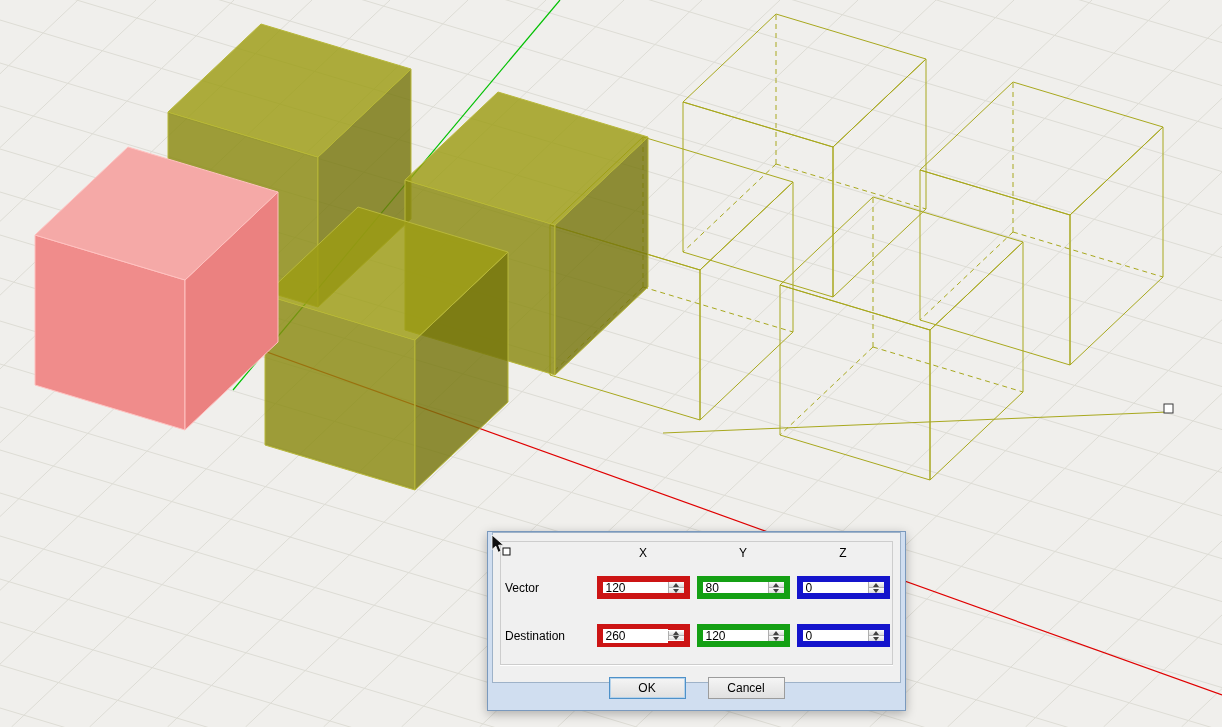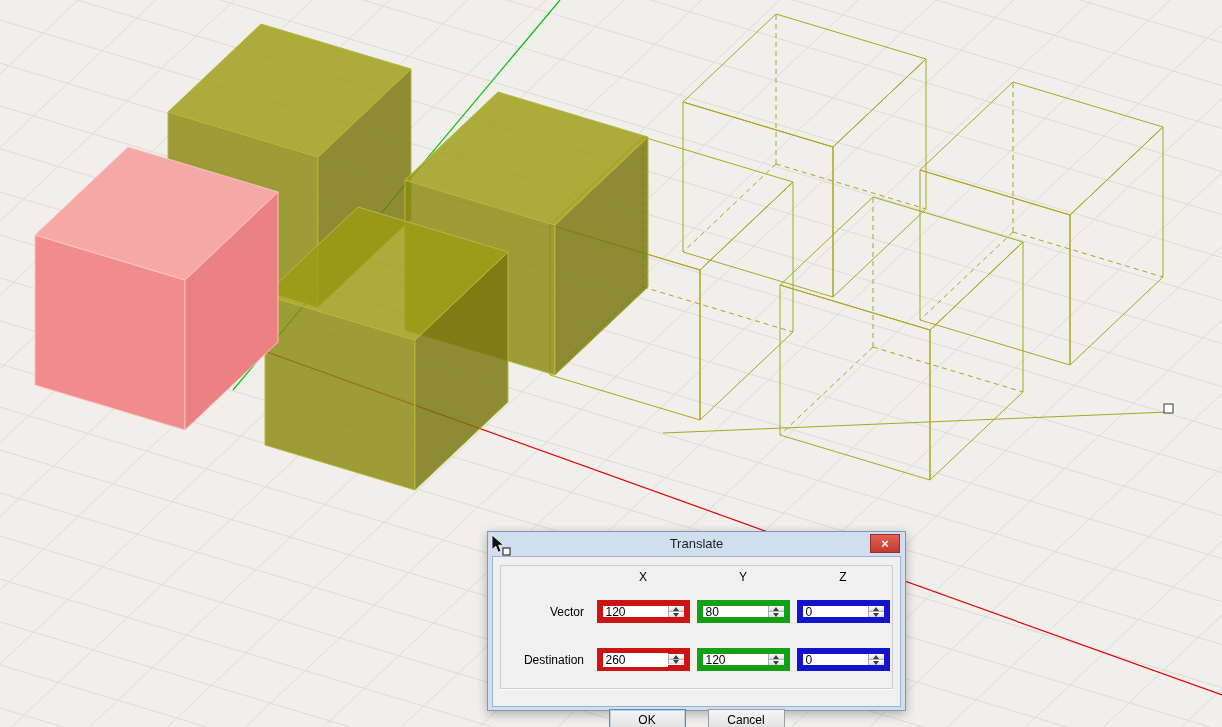--- a/index.html
+++ b/index.html
@@ -17,33 +17,33 @@
   .dlg-title { display:block; text-align:center; line-height:24px; font-size:13px; color:#1e1e1e; }
   .close-btn { position:absolute; top:2px; right:1px; width:30px; height:19px;
                background:linear-gradient(#e46054,#c23b2e); border:1px solid #992e23;
                display:flex; align-items:center; justify-content:center; cursor:pointer; }
   .x-glyph { color:#fff; font-size:13px; font-weight:bold; line-height:1; }
   .dlg-body { background:#f0f0f0; border:1px solid #9eb2c8; height:151px; padding:8px 7px 0; }
 
   .groupbox { border:1px solid #cdcdcd; box-shadow:0 1px 0 #ffffff; background:#f0f0f0; padding:4px 4px 8px; }
   .fields { display:grid; grid-template-columns:88px 100px 100px 100px; row-gap:7px; align-items:center; }
   .col-head { text-align:center; font-size:12px; color:#000; }
-  .row-label { text-align:right; padding-right:9px; font-size:12px; color:#000; }
+  .row-label { padding-right:9px; font-size:12px; color:#000; }
 
   .spinbox { width:93px; height:23px; border:6px solid #404040; background:#fff; display:flex; margin:9px auto; }
   .spinbox input { flex:1; min-width:0; border:0; outline:0; padding:0 3px; font-size:12px;
                    font-family:"Liberation Sans", sans-serif; background:#fff; color:#000; }
   .spinner { width:16px; display:flex; flex-direction:column; border-left:1px solid #aeaeae; }
   .spin { flex:1; display:flex; align-items:center; justify-content:center;
           background:linear-gradient(#fdfdfd,#dcdcdc); cursor:pointer; }
   .spin.up { border-bottom:1px solid #b4b4b4; }
   .tri-up   { width:0; height:0; border-left:3px solid transparent; border-right:3px solid transparent; border-bottom:4px solid #404040; }
   .tri-down { width:0; height:0; border-left:3px solid transparent; border-right:3px solid transparent; border-top:4px solid #404040; }
 
-  .btn-row { display:flex; justify-content:center; gap:22px; margin-top:20px; }
+  .btn-row { display:flex; justify-content:center; gap:22px; margin-top:12px; }
   .btn { width:77px; height:22px; font-size:12px; font-family:"Liberation Sans", sans-serif;
          background:linear-gradient(#f5f5f5,#e0e0e0); border:1px solid #9c9c9c; cursor:pointer; color:#000; }
   .btn.default { border-color:#4e91c9; box-shadow:inset 0 0 0 1px #b5d2ea; }
 
   .cursor { position:absolute; left:489px; top:534px; z-index:30; }
 </style>
 </head>
 <body>
 
 <div class="stage" style="background: rgb(240, 239, 236);">
@@ -155,26 +155,20 @@
         <polygon points="265.0,295.0 415.0,340.0 508.0,252.0 358.0,207.0" fill="#9c9c14"></polygon>
       </g>
       <g stroke="#ffc2c0" stroke-width="1" fill-opacity="1" stroke-linejoin="round">
         <polygon points="35.0,385.0 185.0,430.0 185.0,280.0 35.0,235.0" fill="#f08c8b"></polygon>
         <polygon points="185.0,430.0 278.0,342.0 278.0,192.0 185.0,280.0" fill="#eb8180"></polygon>
         <polygon points="35.0,235.0 185.0,280.0 278.0,192.0 128.0,147.0" fill="#f5a9a7"></polygon>
       </g>
     </svg>
 
   <div class="dialog">
-    <div class="titlebar">
-      <span class="dlg-title">Translate</span>
-      <div class="close-btn">
-        <span class="x-glyph">×</span>
-      </div>
-    </div>
     <div class="dlg-body">
       <div class="groupbox">
         <div class="fields">
           <div class="col-head"></div>
           <div class="col-head">X</div>
           <div class="col-head">Y</div>
           <div class="col-head">Z</div>
 
           <div class="row-label">Vector</div>
           <div class="spinbox" style="border-color: rgb(204, 20, 20);">

